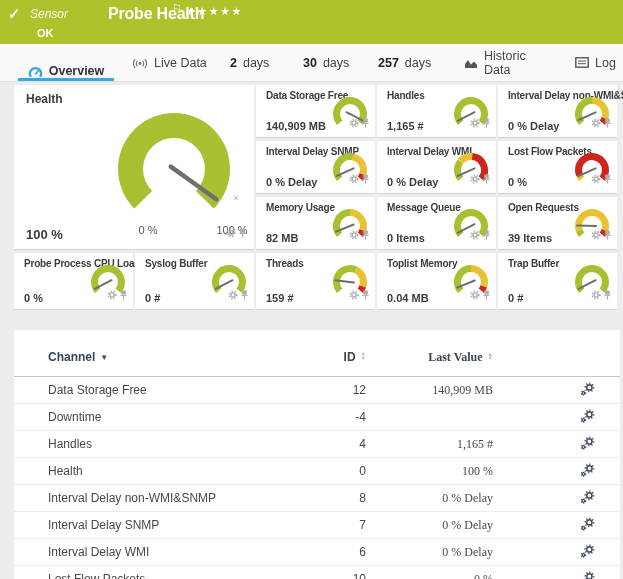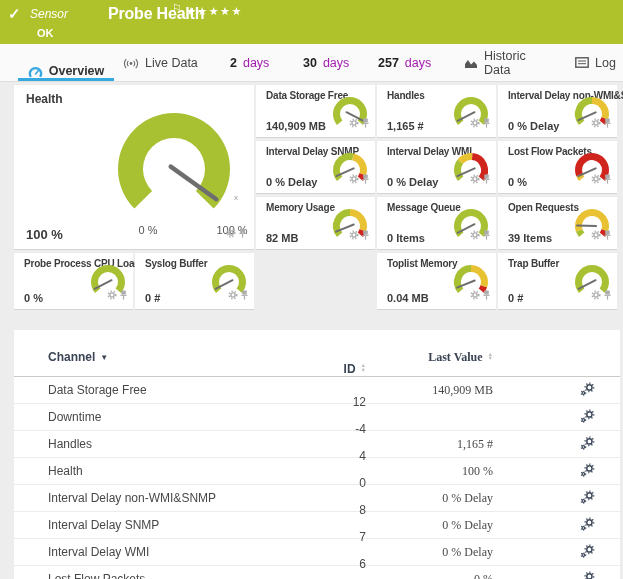--- a/index.html
+++ b/index.html
@@ -13,24 +13,24 @@
   .hdr-kind  { position:absolute; left:30px; top:7px; font-size:12px; font-style:italic; }
   .hdr-title { position:absolute; left:80px; top:5px; font-size:16px; font-weight:bold; letter-spacing:-0.2px;margin-left:28px; }
   .hdr-flag  { position:absolute; left:172px; top:2px; font-size:11px; }
   .hdr-stars { position:absolute; left:186px; top:5px; font-size:11px; letter-spacing:1.5px; }
   .hdr-status{ position:absolute; left:37px; top:27px; font-size:11px; font-weight:bold; }
 
   
   .tabs { position:absolute; left:0; top:44px; width:623px; height:38px; background:#FAFAFA; border-bottom:1px solid #DEDEDE; box-sizing:border-box; }
   .tab { position:absolute; top:0; height:37px; display:flex; align-items:center; gap:6px; font-size:12.5px; color:#454545; cursor:pointer; box-sizing:border-box; }
   .tab b { font-weight:bold; color:#222; }
-  .tab .days { color:#a21caf;text-align:center; }
+  .tab .days { color:#404040;text-align:center; }
   .tab.active { border-bottom:3px solid #36A9E1; font-weight:bold; color:#333;align-items:flex-end; }
   .tab-overview { left:18px;  width:96px; justify-content:center; }
-  .tab-livedata { left:123px; width:76px; }
+  .tab-livedata { left:132px; width:76px; }
   .tab-2days    { left:230px; width:46px; }
   .tab-30days   { left:303px; width:52px; }
   .tab-365days  { left:378px; width:58px; }
   .tab-historic { left:464px; width:88px; }
   .tab-log      { left:575px; width:44px; }
   .tico { display:inline-flex; align-items:center; }
 
   
   .panel { position:absolute; background:#fff; border-bottom:1px solid #D4D4D4; box-sizing:border-box; }
   .p-small { width:119px; height:53px; }
@@ -52,21 +52,21 @@
   .h-icons { position:absolute; right:8px; bottom:7px; display:flex; gap:3px; align-items:flex-end; }
   .h-xmark { position:absolute; left:220px; top:108px; font-size:8px; color:#9a9a9a; }
 
   
   .card { position:absolute; left:14px; top:330px; width:606px; height:249px; background:#fff; box-sizing:border-box; padding-top:16px; }
   .t-head { position:relative; height:30px; border-bottom:1px solid #C9C9C9; font-size:12px; font-weight:bold; color:#3A4454; }
   .t-row  { position:relative; height:26px; border-bottom:1px solid #ECECEC; font-size:12px; color:#484848; }
   .cell { position:absolute; top:0; line-height:26px; white-space:nowrap; }
   .t-head .cell { line-height:22px; }
   .c-channel { left:34px; }
-  .c-id      { right:254px; text-align:right;margin-top:12px; }
+  .c-id      { right:254px; text-align:right; }
   .c-last    { right:127px; text-align:right;font-family:Liberation Serif, serif; }
   .c-gear    { left:566px; top:5px; line-height:normal; cursor:pointer; }
   .sort-caret { font-size:8px; color:#3A4454; margin-left:5px; position:relative; top:-1px; }
   .sort-arrows { display:inline-flex; flex-direction:column; margin-left:5px; vertical-align:middle; position:relative; top:-2px; }
   .sort-arrows i { font-style:normal; font-size:5.5px; line-height:4.5px; color:#BDBDBD; }
 </style>
 </head>
 <body>
 
 <div class="app">
@@ -373,20 +373,41 @@
             <circle cx="5" cy="5" r="2.1" fill="none" stroke="#ACACAC" stroke-width="1.4"></circle>
             <circle cx="5" cy="5" r="3.7" fill="none" stroke="#ACACAC" stroke-width="1.7" stroke-dasharray="1.3 1.8"></circle>
           </svg></span>
   <span><svg width="7" height="10" viewBox="0 0 7 10">
             <rect x="1.2" y="0.5" width="4.6" height="4" rx="0.8" fill="#ACACAC"></rect>
             <rect x="0.4" y="4.7" width="6.2" height="1.2" fill="#ACACAC"></rect>
             <rect x="2.9" y="6" width="1.2" height="3.6" fill="#ACACAC"></rect>
           </svg></span>
 </div>
   </div>
+  <div class="panel p-small p-r4 r4 c2">
+    <div class="g-title">Threads</div>
+    <svg class="g-svg" width="60" height="46">
+        <path d="M16.977244466977375,36.92738936467117 A17,17 0 0 1 37.45230949541431,10.72050121291416 L34.38371146789078,17.01205953700833 A10,10 0 0 0 22.33955556881022,32.42787609686539 Z" fill="#A7C133"></path>
+        <path d="M37.45230949541431,10.72050121291416 A17,17 0 0 1 46.05439829403718,31.590732994555918 L39.44376370237481,29.288666467385834 A10,10 0 0 0 34.38371146789078,17.01205953700833 Z" fill="#E9C233"></path>
+        <path d="M46.05439829403718,31.590732994555918 A17,17 0 0 1 43.022755533022625,36.92738936467117 L37.66044443118978,32.42787609686539 A10,10 0 0 0 39.44376370237481,29.288666467385834 Z" fill="#D0251C"></path>
+        <line x1="33.971862032426145" y1="26.473615873226002" x2="15.105517378401945" y2="24.223940475402486" stroke="#6E6E6E" stroke-width="2" stroke-linecap="round"></line>
+      </svg>
+    <div class="g-value">159 #</div>
+    <div class="g-icons g-icons-slot">
+  <span><svg width="10" height="10" viewBox="0 0 10 10">
+            <circle cx="5" cy="5" r="2.1" fill="none" stroke="#ACACAC" stroke-width="1.4"></circle>
+            <circle cx="5" cy="5" r="3.7" fill="none" stroke="#ACACAC" stroke-width="1.7" stroke-dasharray="1.3 1.8"></circle>
+          </svg></span>
+  <span><svg width="7" height="10" viewBox="0 0 7 10">
+            <rect x="1.2" y="0.5" width="4.6" height="4" rx="0.8" fill="#ACACAC"></rect>
+            <rect x="0.4" y="4.7" width="6.2" height="1.2" fill="#ACACAC"></rect>
+            <rect x="2.9" y="6" width="1.2" height="3.6" fill="#ACACAC"></rect>
+          </svg></span>
+</div>
+  </div>
   <div class="panel p-small p-r4 r4 c3">
     <div class="g-title">Toplist Memory</div>
     <svg class="g-svg" width="60" height="46">
         <path d="M16.977244466977375,36.92738936467117 A17,17 0 0 1 30,9 L30,16 A10,10 0 0 0 22.33955556881022,32.42787609686539 Z" fill="#A7C133"></path>
         <path d="M30,9 A17,17 0 0 1 46.05439829403718,31.590732994555918 L39.44376370237481,29.288666467385834 A10,10 0 0 0 30,16 Z" fill="#E9C233"></path>
         <path d="M46.05439829403718,31.590732994555918 A17,17 0 0 1 43.022755533022625,36.92738936467117 L37.66044443118978,32.42787609686539 A10,10 0 0 0 39.44376370237481,29.288666467385834 Z" fill="#D0251C"></path>
         <line x1="33.71394330752366" y1="24.51452865779906" x2="16.072712596786296" y2="31.57051753325352" stroke="#6E6E6E" stroke-width="2" stroke-linecap="round"></line>
       </svg>
     <div class="g-value">0.04 MB</div>
     <div class="g-icons g-icons-slot">

